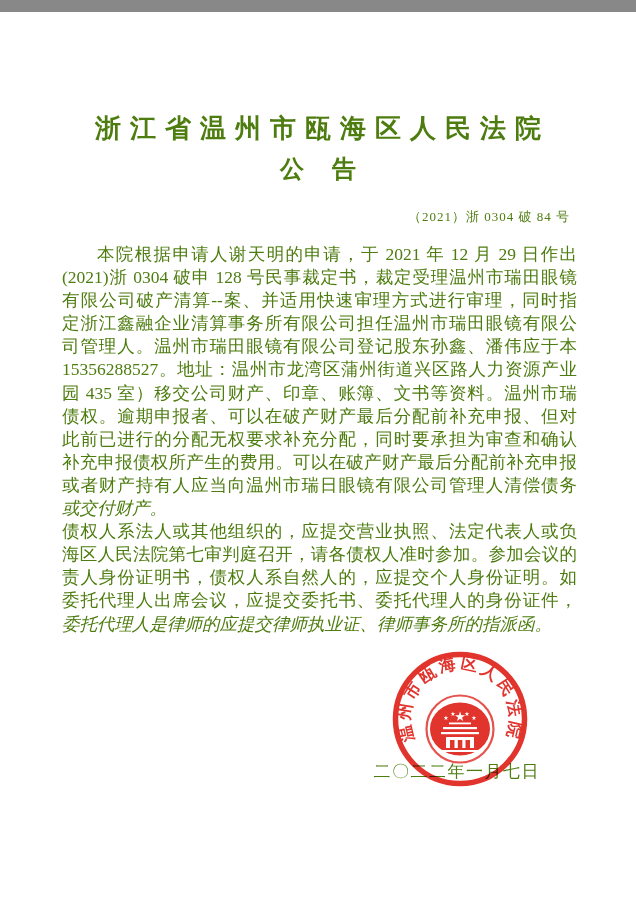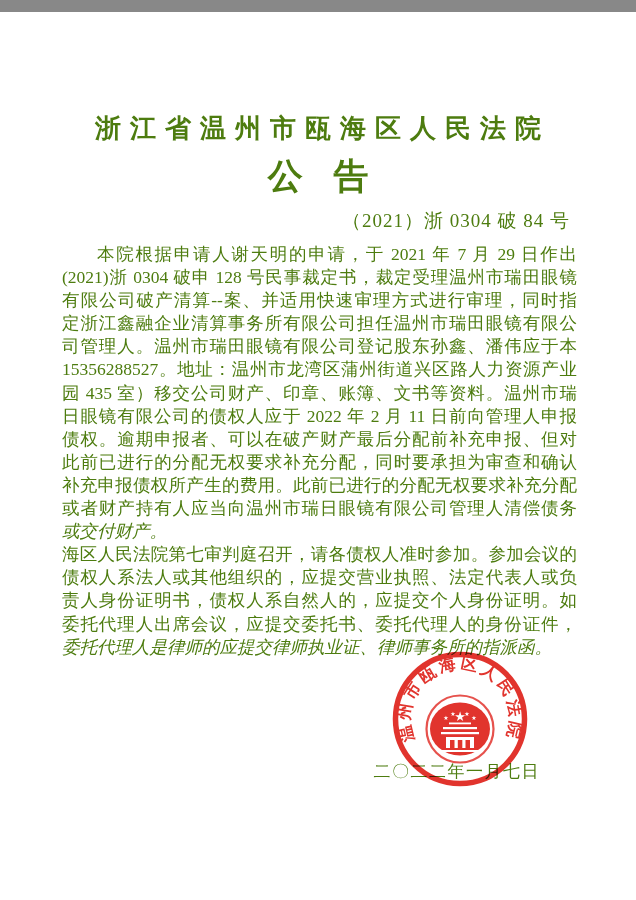--- a/index.html
+++ b/index.html
@@ -28,34 +28,34 @@
     letter-spacing: 9px;
     text-indent: 9px; 
     white-space: nowrap;
   }
   .doc-title {
     position: absolute;
     top: 141px;
     left: 0;
     width: 100%;
     text-align: center;
-    font-size: 35px;
+    font-size: 24px;
     font-weight: bold;
     word-spacing: 22px;
     white-space: nowrap;
   }
   .case-number {
     position: absolute;
     top: 196px;
     left: 0;
     width: 100%;
     text-align: right;
     padding-right: 66px;
     box-sizing: border-box;
-    font-size: 19px;
+    font-size: 13px;
     letter-spacing: 1px;
   }
   .doc-body {
     position: absolute;
     top: 231px;
     left: 62px;
     width: 515px;
     font-size: 17.5px;
     line-height: 23.1px;
   }
@@ -93,35 +93,34 @@
 
 <div class="page">
 
   <div class="court-name">浙江省温州市瓯海区人民法院</div>
 
   <div class="doc-title">公 告</div>
 
   <div class="case-number">（2021）浙 0304 破 84 号</div>
 
   <div class="doc-body">
-      <div class="line indent">本院根据申请人谢天明的申请，于 2021 年 7 月 29 日作出</div>
+      <div class="line indent">本院根据申请人谢天明的申请，于 2021 年 12 月 29 日作出</div>
       <div class="line">(2021)浙 0304 破申 128 号民事裁定书，裁定受理温州市瑞田眼镜</div>
       <div class="line">有限公司破产清算--案、并适用快速审理方式进行审理，同时指</div>
       <div class="line">定浙江鑫融企业清算事务所有限公司担任温州市瑞田眼镜有限公</div>
       <div class="line">司管理人。温州市瑞田眼镜有限公司登记股东孙鑫、潘伟应于本</div>
       <div class="line">15356288527。地址：温州市龙湾区蒲州街道兴区路人力资源产业</div>
       <div class="line">园 435 室）移交公司财产、印章、账簿、文书等资料。温州市瑞</div>
-      <div class="line">日眼镜有限公司的债权人应于 2022 年 2 月 11 日前向管理人申报</div>
       <div class="line">债权。逾期申报者、可以在破产财产最后分配前补充申报、但对</div>
       <div class="line">此前已进行的分配无权要求补充分配，同时要承担为审查和确认</div>
-      <div class="line">补充申报债权所产生的费用。此前已进行的分配无权要求补充分配</div>
+      <div class="line">补充申报债权所产生的费用。可以在破产财产最后分配前补充申报</div>
       <div class="line">或者财产持有人应当向温州市瑞日眼镜有限公司管理人清偿债务</div>
       <div class="line para-end">或交付财产。</div>
+      <div class="line">债权人系法人或其他组织的，应提交营业执照、法定代表人或负</div>
       <div class="line">海区人民法院第七审判庭召开，请各债权人准时参加。参加会议的</div>
-      <div class="line">债权人系法人或其他组织的，应提交营业执照、法定代表人或负</div>
       <div class="line">责人身份证明书，债权人系自然人的，应提交个人身份证明。如</div>
       <div class="line">委托代理人出席会议，应提交委托书、委托代理人的身份证件，</div>
       <div class="line para-end">委托代理人是律师的应提交律师执业证、律师事务所的指派函。</div>
     </div>
 
   <div class="issue-date">二〇二二年一月七日</div>
 
   <svg class="seal" viewBox="0 0 140 148" xmlns="http://www.w3.org/2000/svg">
 
     <circle cx="70" cy="73" r="64.5" fill="none" stroke="#df221b" stroke-width="5.5"></circle>

